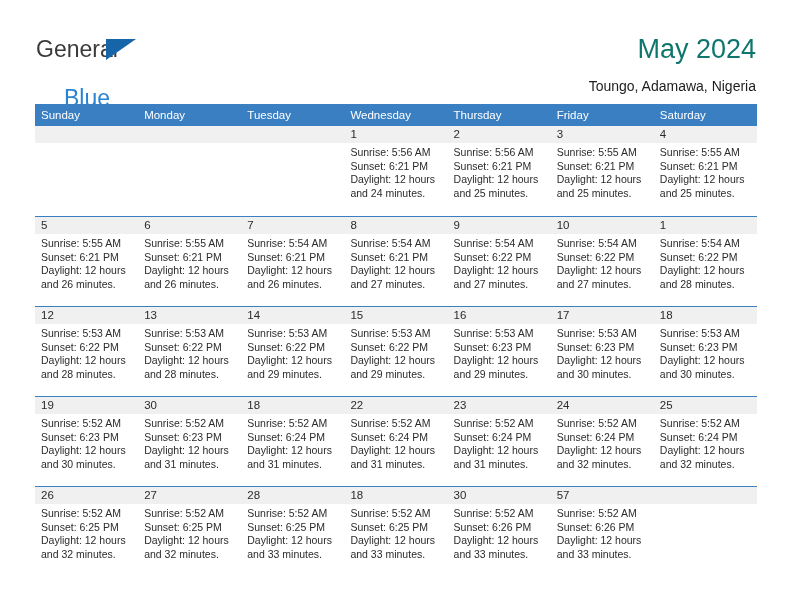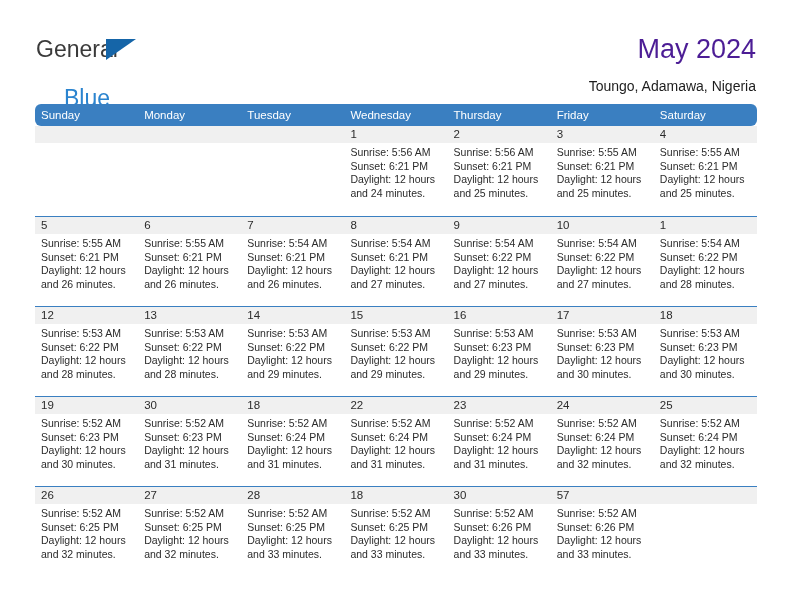--- a/index.html
+++ b/index.html
@@ -48,21 +48,21 @@
     font-size: 23px;
     color: #2b84cf;
     line-height: 26px;
     font-weight: 400;
     margin-top: 28px;
   }
   .title {
     position: absolute;
     right: 36px; top: 34px;
     font-size: 27px;
-    color: #4c1d95;
+    color: #0f766e;
     font-weight: 400;
     text-align: right;
     white-space: nowrap;
   }
   .subtitle {
     position: absolute;
     right: 36px; top: 78px;
     font-size: 14px;
     color: #1d1d1d;
     font-weight: 400;
@@ -73,21 +73,20 @@
   
   .calendar {
     position: absolute;
     left: 35px; top: 104px;
     width: 722px;
   }
   .weekdays {
     display: flex;
     background: #3a7fc1;
     height: 22px;
-    border-radius: 6px;
   }
   .weekday {
     flex: 1 1 0;
     color: #ffffff;
     font-size: 11.5px;
     line-height: 22px;
     padding-left: 6px;
     white-space: nowrap;
     overflow: hidden;
   }

